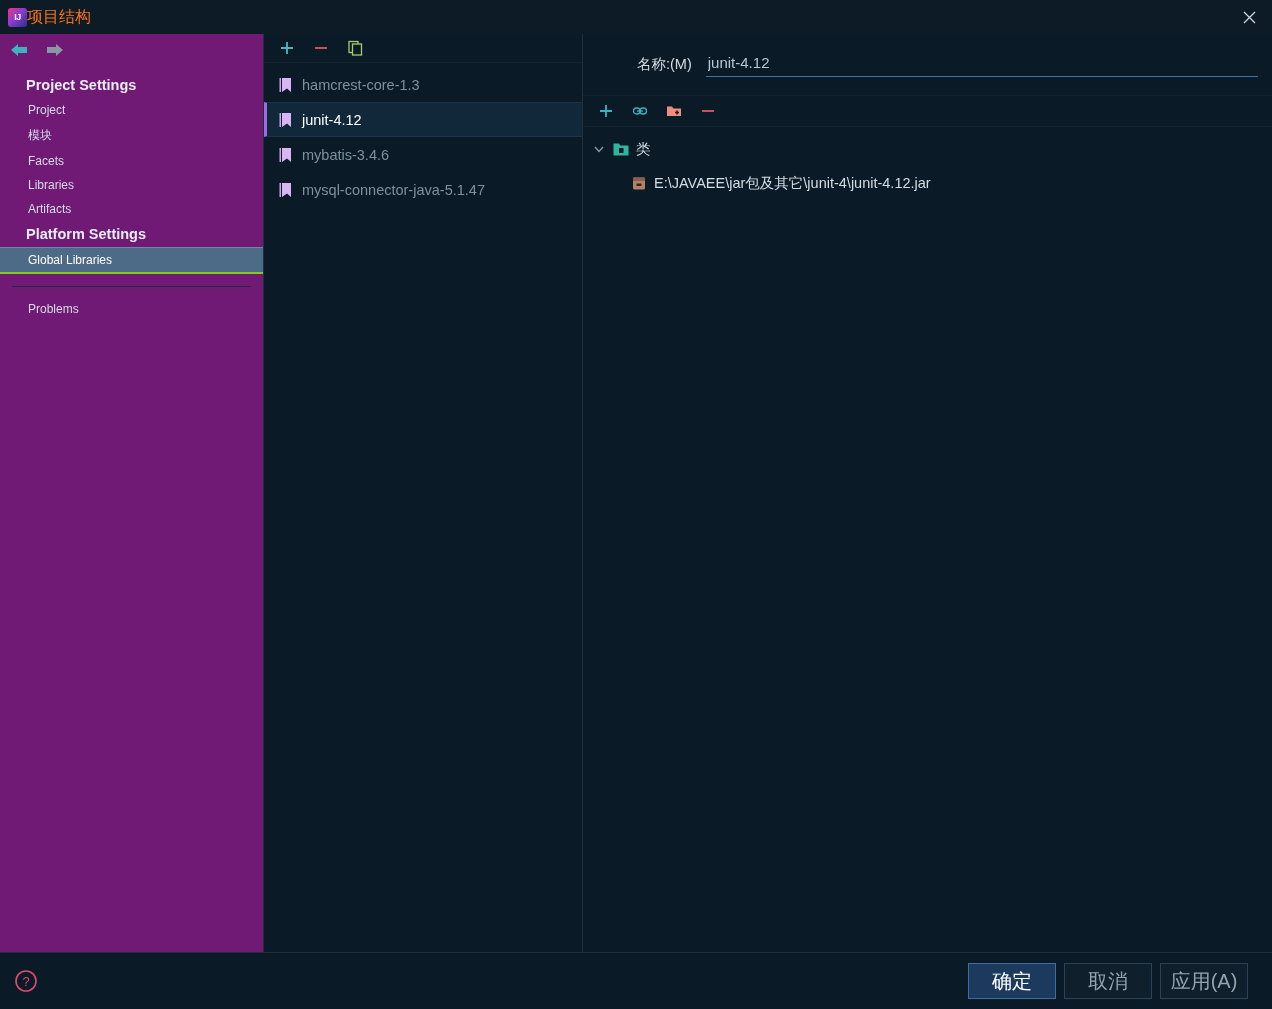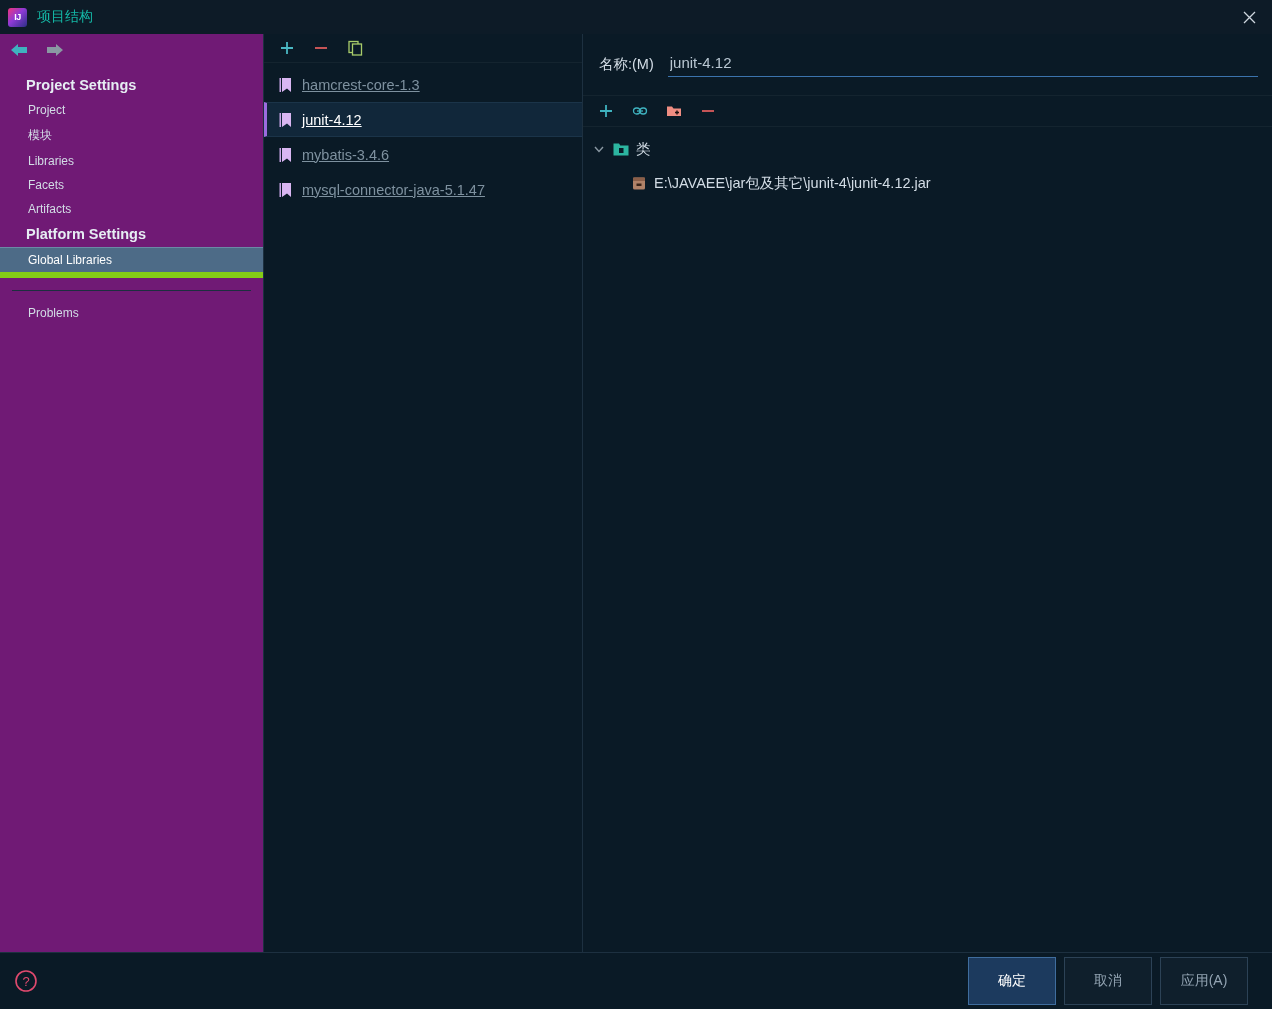--- a/index.html
+++ b/index.html
@@ -31,22 +31,21 @@
   }
   .ij-logo::after {
     content:"IJ";
     position:absolute; inset:0;
     display:flex; align-items:center; justify-content:center;
     color:#ffffff; font-size:9px; font-weight:bold;
     font-family:"Liberation Sans", sans-serif;
     letter-spacing:-0.5px;
   }
   .title-text {
-    color:#14b8a6; font-size:14px;
-    margin-left:10px;
+    color:#f97316; font-size:16px;
   }
   .close-btn {
     position:absolute; right:0; top:0;
     width:46px; height:34px;
     display:flex; align-items:center; justify-content:center;
     color:#cdd6de; font-size:17px;
     cursor:pointer;
   }
 
   
@@ -71,21 +70,21 @@
   }
   .side-item {
     color:#d3dde6; font-size:12px;
     padding:5px 0 5px 28px;
     cursor:pointer;
   }
   .side-item.selected {
     background:#4d6b87;
     color:#ffffff;
     border-top:1px solid #6b8aa6;
-    border-bottom:6px solid #84cc16;
+    border-bottom:2px solid #84cc16;
   }
   .side-divider {
     height:1px; background:#1c2f3f;
     margin:12px 12px 10px 12px;
   }
 
   
   .mid-panel {
     width:319px; min-width:319px;
     background:#0a1a26;
@@ -98,42 +97,41 @@
     border-bottom:1px solid #14242f;
   }
   .tb-icon { width:18px; height:18px; cursor:pointer; display:block; }
   .lib-list { padding-top:4px; }
   .lib-item {
     height:35px; display:flex; align-items:center;
     padding-left:11px; gap:9px;
     color:#7e919f; font-size:14.5px;
     cursor:pointer;
     border-left:3px solid transparent;
-    text-decoration:underline;
   }
   .lib-item.selected {
     background:#11273a;
     color:#ffffff;
     border-left:3px solid #9b6ce0;
     border-top:1px solid #1b3449;
     border-bottom:1px solid #1b3449;
   }
   .lib-icon { width:15px; height:16px; flex:0 0 auto; display:block; }
 
   
   .right-panel {
     flex:1; background:#0a1a26;
     display:flex; flex-direction:column;
   }
   .name-row {
     height:62px; display:flex; align-items:center;
     padding:0 14px 0 16px;
     border-bottom:1px solid #14242f;
   }
-  .name-label { color:#d3dde6; font-size:14.5px; white-space:nowrap; }
+  .name-label { color:#d3dde6; font-size:14.5px; white-space:nowrap;margin-left:38px; }
   .name-input-wrap { flex:1; margin-left:14px; position:relative; }
   .name-input {
     width:100%; background:transparent; border:none;
     border-bottom:1px solid #3b73ad;
     color:#b9c7d2; font-size:15px;
     font-family:"Liberation Sans", sans-serif;
     padding:2px 2px 5px 2px;
     outline:none;
   }
   .roots-toolbar {
@@ -157,24 +155,24 @@
     height:57px; min-height:57px;
     border-top:1px solid #1d3040;
     background:#0a1a26;
     display:flex; align-items:center;
     padding:0 24px 0 14px;
     position:relative;
   }
   .help-icon { width:24px; height:24px; cursor:pointer; display:block; }
   .btn-group { margin-left:auto; display:flex; gap:8px; }
   .dlg-btn {
-    min-width:88px; height:48px;
+    min-width:88px; height:36px;
     border:1px solid #2c4256;
     background:#0f1f2c;
-    color:#93a4b3; font-size:14px;
+    color:#93a4b3; font-size:20px;
     font-family:"Liberation Sans", sans-serif;
     cursor:pointer;
     display:flex; align-items:center; justify-content:center;
   }
   .dlg-btn.default {
     background:#1c3a5e; border:1px solid #3f6d9e; color:#ffffff;
   }
 </style>
 </head>
 <body>
@@ -200,22 +198,22 @@
         </svg>
         <svg class="arrow" viewBox="0 0 18 16">
           <path d="M10 2 L10 5 L1 5 L1 11 L10 11 L10 14 L17 8 Z" fill="#8a98a3"></path>
         </svg>
       </div>
 
       <div class="side-list">
         <div class="side-group">Project Settings</div>
         <div class="side-item">Project</div>
         <div class="side-item">模块</div>
+        <div class="side-item">Facets</div>
         <div class="side-item">Libraries</div>
-        <div class="side-item">Facets</div>
         <div class="side-item">Artifacts</div>
 
         <div class="side-group">Platform Settings</div>
         <div class="side-item selected">Global Libraries</div>
 
         <div class="side-divider"></div>
         <div class="side-item">Problems</div>
       </div>
     </div>
 

